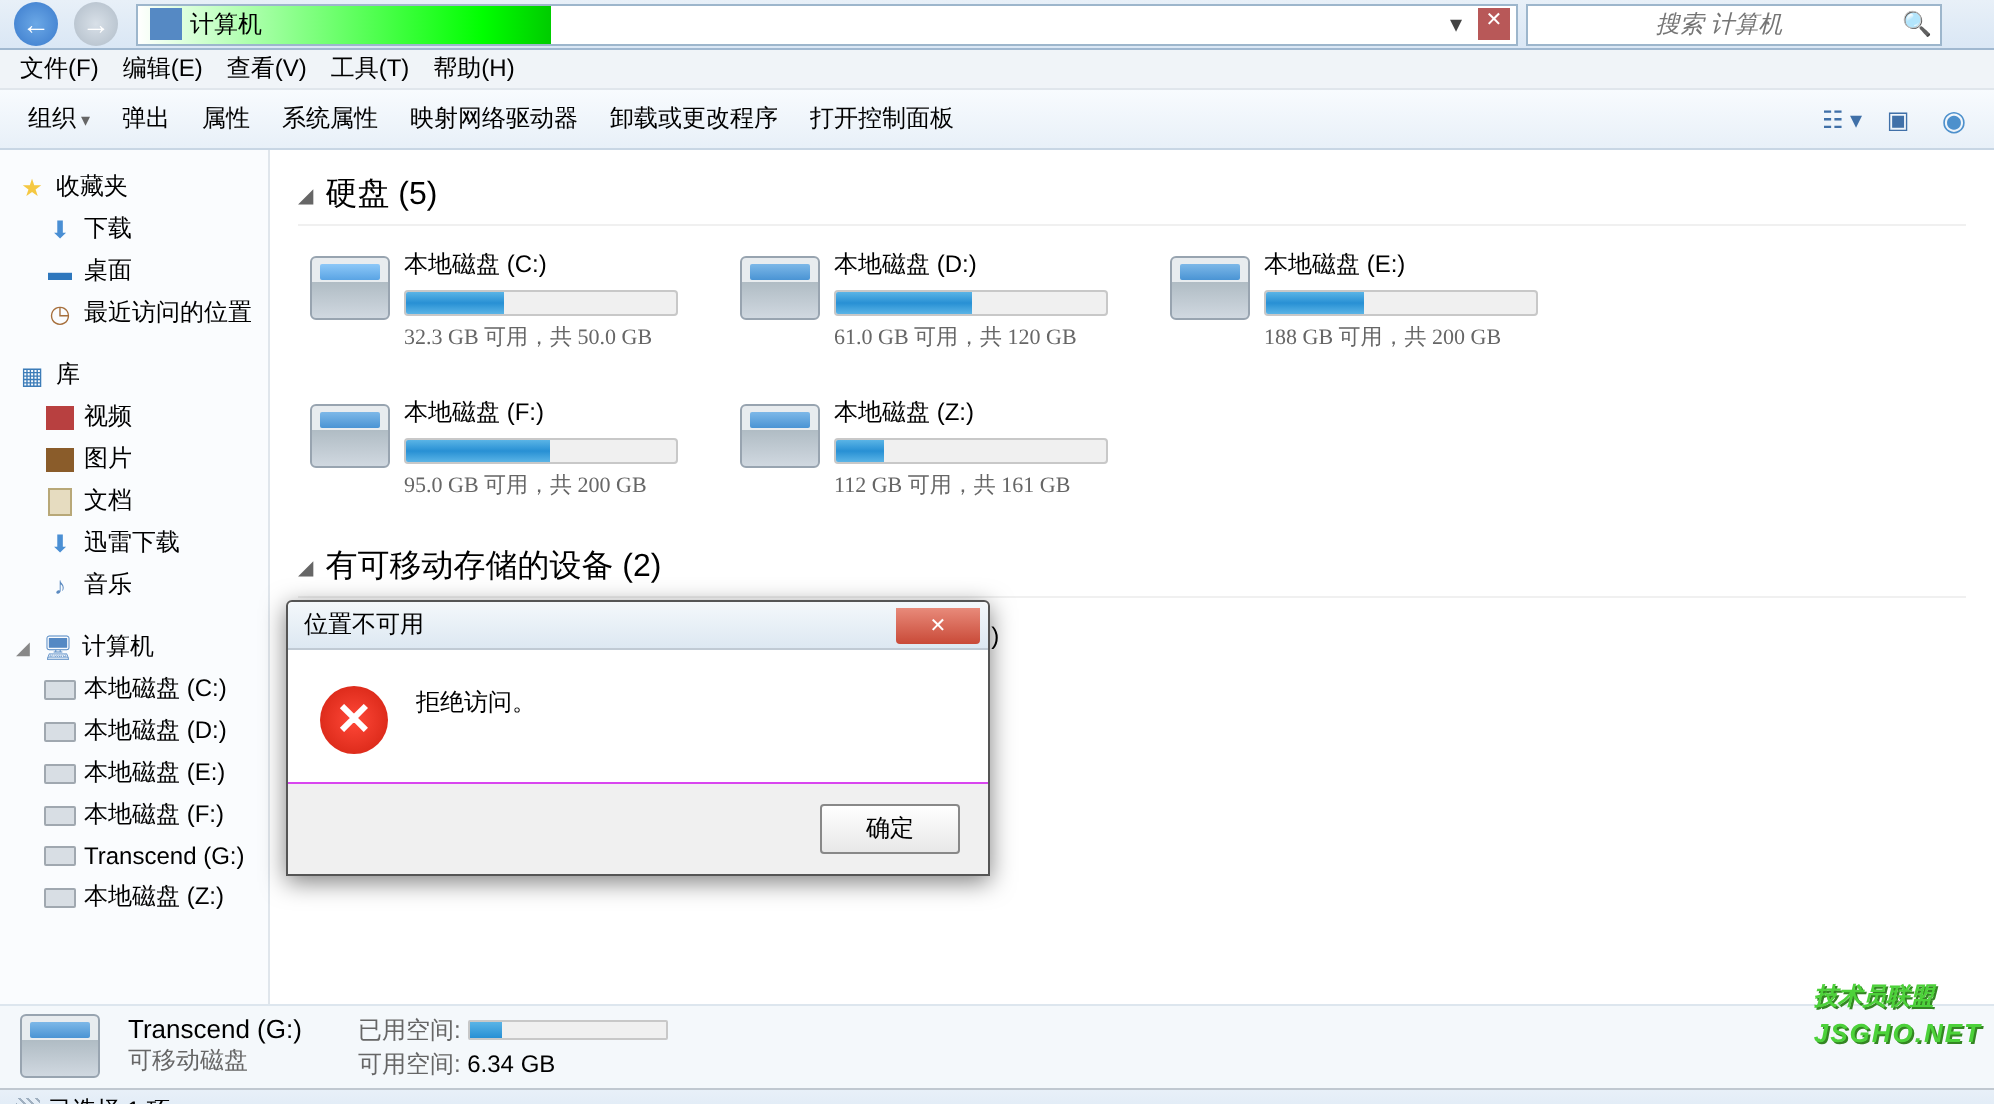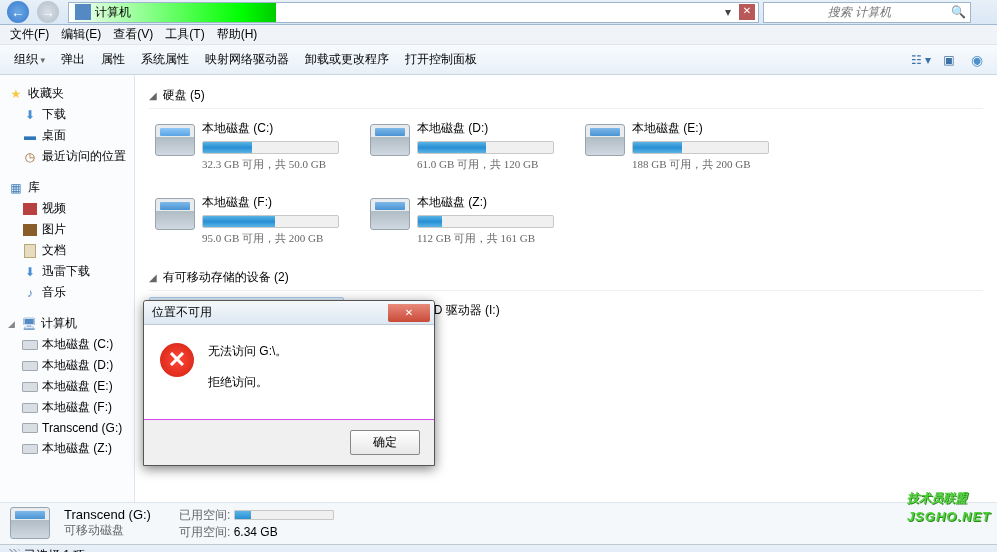--- a/index.html
+++ b/index.html
@@ -50,38 +50,38 @@
     .ic-doc { background: #e6dcc0; width: 12px; height: 14px; border: 1px solid #b8a878; }
     .ic-music { color: #5b8ac0; }
     .ic-comp { color: #5589c4; }
     .ic-drive { background: #d8dee4; width: 16px; height: 10px; border: 1px solid #a0a8b0; border-radius: 1px; }
     .sb-arrow { color: #888; font-size: 9px; margin-right: 3px; width: 10px; }
     
     
     .content { flex: 1; overflow-y: auto; padding: 8px 14px; background: #ffffff; position: relative; }
     .section-hdr { display: flex; align-items: center; padding: 4px 0; margin-bottom: 6px; border-bottom: 1px solid #f0f0f0; }
     .sec-arrow { color: #666; margin-right: 6px; font-size: 10px; }
-    .sec-title { font-size: 12px; text-align: right; }
+    .sec-title { font-size: 16px; text-align: right; }
     .drives { display: flex; flex-wrap: wrap; gap: 12px 20px; margin-bottom: 14px; }
     .drive { width: 195px; display: flex; padding: 4px; cursor: pointer; border: 1px solid transparent; }
     .drive.selected { background: #e0eef9; border: 1px solid #a8ccef; border-radius: 2px; }
     .drive-icon { width: 42px; height: 40px; margin-right: 6px; display: flex; align-items: center; justify-content: center; flex-shrink: 0; }
     .hdd-ic { width: 40px; height: 32px; background: linear-gradient(to bottom, #e8ecef 40%, #b0bcc4 40%, #d0d8e0); border-radius: 3px; border: 1px solid #98a4b0; position: relative; }
     .hdd-ic::before { content: ""; position: absolute; top: 3px; left: 4px; width: 30px; height: 8px; background: linear-gradient(to bottom, #7db8e8, #4a94d4); border-radius: 1px; }
     .hdd-ic.win::before { background: linear-gradient(to bottom, #8dc8f8, #5aa4e4); }
     .dvd-ic { width: 36px; height: 36px; border-radius: 50%; background: radial-gradient(circle, #fff 20%, #e8e8e8 35%, #d0d0d0); border: 1px solid #b0b0b0; position: relative; }
     .dvd-label { position: absolute; bottom: -2px; left: 0; font-size: 8px; background: #333; color: #ccc; padding: 0 3px; }
     .drive-info { flex: 1; }
     .drive-name { font-size: 12px; margin-bottom: 4px; }
     .drive-bar { width: 100%; height: 13px; background: #f0f0f0; border: 1px solid #c8c8c8; border-radius: 2px; overflow: hidden; margin-bottom: 3px; }
     .drive-fill { height: 100%; background: linear-gradient(to bottom, #5ab4e6, #2890d4, #5ab4e6); }
     .drive-stats { font-size: 11px; color: #666; font-family: Liberation Serif, serif; }
     
     
-    .dialog { position: absolute; left: 143px; top: 300px; width: 292px; background: #fff; border: 1px solid #555; box-shadow: 0 3px 12px rgba(0,0,0,0.5); z-index: 100; border-radius: 3px 3px 0 0; }
+    .dialog { position: absolute; left: 143px; top: 300px; width: 352px; background: #fff; border: 1px solid #555; box-shadow: 0 3px 12px rgba(0,0,0,0.5); z-index: 100; border-radius: 3px 3px 0 0; }
     .dlg-title { height: 24px; background: linear-gradient(to bottom, #f4f8fb, #dde8f2); display: flex; align-items: center; padding: 0 0 0 8px; font-size: 12px; border-bottom: 1px solid #c0cad4; border-radius: 3px 3px 0 0; }
     .dlg-spacer { flex: 1; }
     .dlg-close { width: 42px; height: 18px; background: linear-gradient(to bottom, #e88a7a, #c94a38); color: white; display: flex; align-items: center; justify-content: center; font-size: 10px; border-radius: 0 0 2px 2px; margin-right: 4px; cursor: pointer; }
     .dlg-body { padding: 18px 16px 14px; display: flex; }
     .dlg-icon { width: 34px; height: 34px; border-radius: 50%; background: radial-gradient(circle, #ff4838, #d02010); display: flex; align-items: center; justify-content: center; color: white; font-size: 22px; font-weight: bold; margin-right: 14px; flex-shrink: 0; }
     .dlg-text { flex: 1; }
     .dlg-line { margin-bottom: 14px; }
     .dlg-btns { padding: 10px 14px; background: #f0f0f0; text-align: right; border-top: 1px solid #d946ef; }
     .dlg-btn { padding: 3px 22px; border: 1px solid #888; background: linear-gradient(to bottom, #fff, #e8e8e8); cursor: pointer; border-radius: 2px; }
     
@@ -348,21 +348,20 @@
 
 <div class="dialog">
   <div class="dlg-title">
     <span>位置不可用</span>
     <span class="dlg-spacer"></span>
     <span class="dlg-close">✕</span>
   </div>
   <div class="dlg-body">
     <div class="dlg-icon">✕</div>
     <div class="dlg-text">
-      <div class="dlg-line">无法访问 G:\。</div>
       <div class="dlg-line">拒绝访问。</div>
     </div>
   </div>
   <div class="dlg-btns">
     <button class="dlg-btn">确定</button>
   </div>
 </div>
 
 <div class="details">
   <div class="det-icon">

